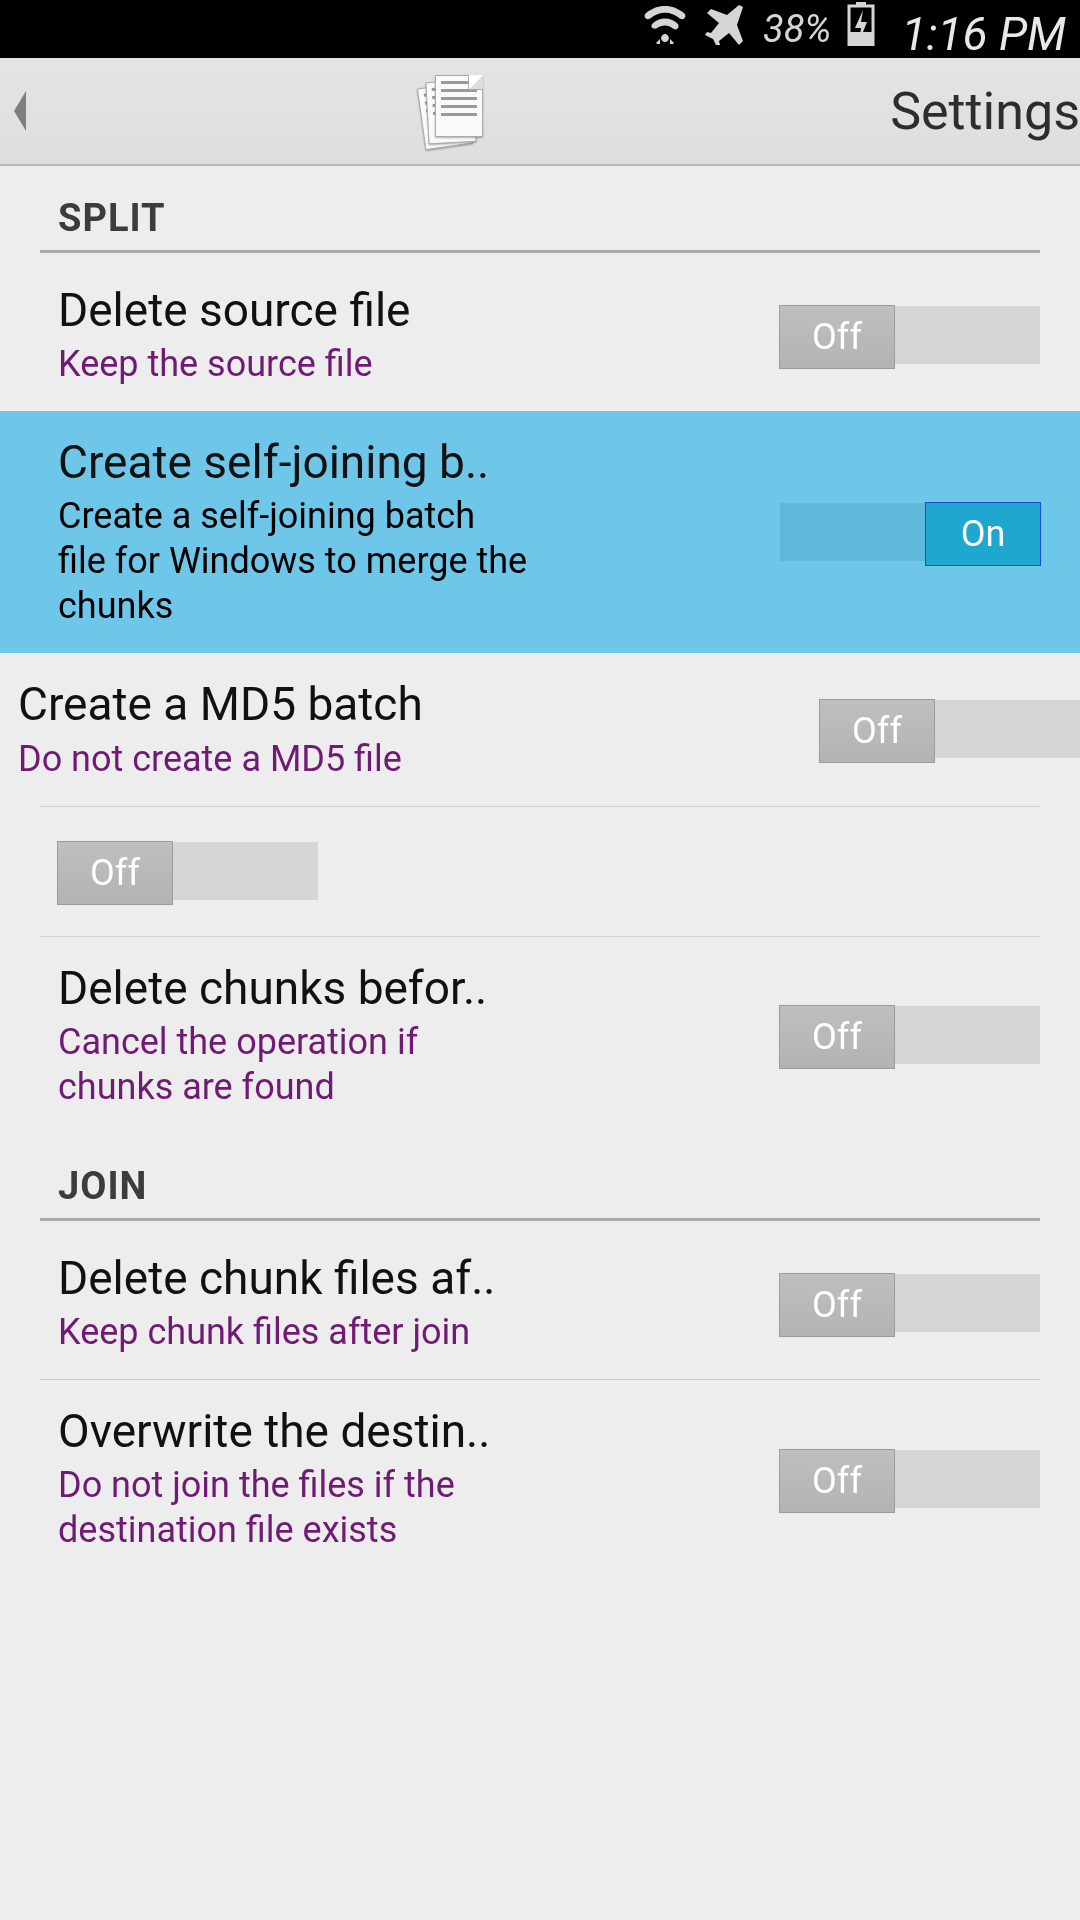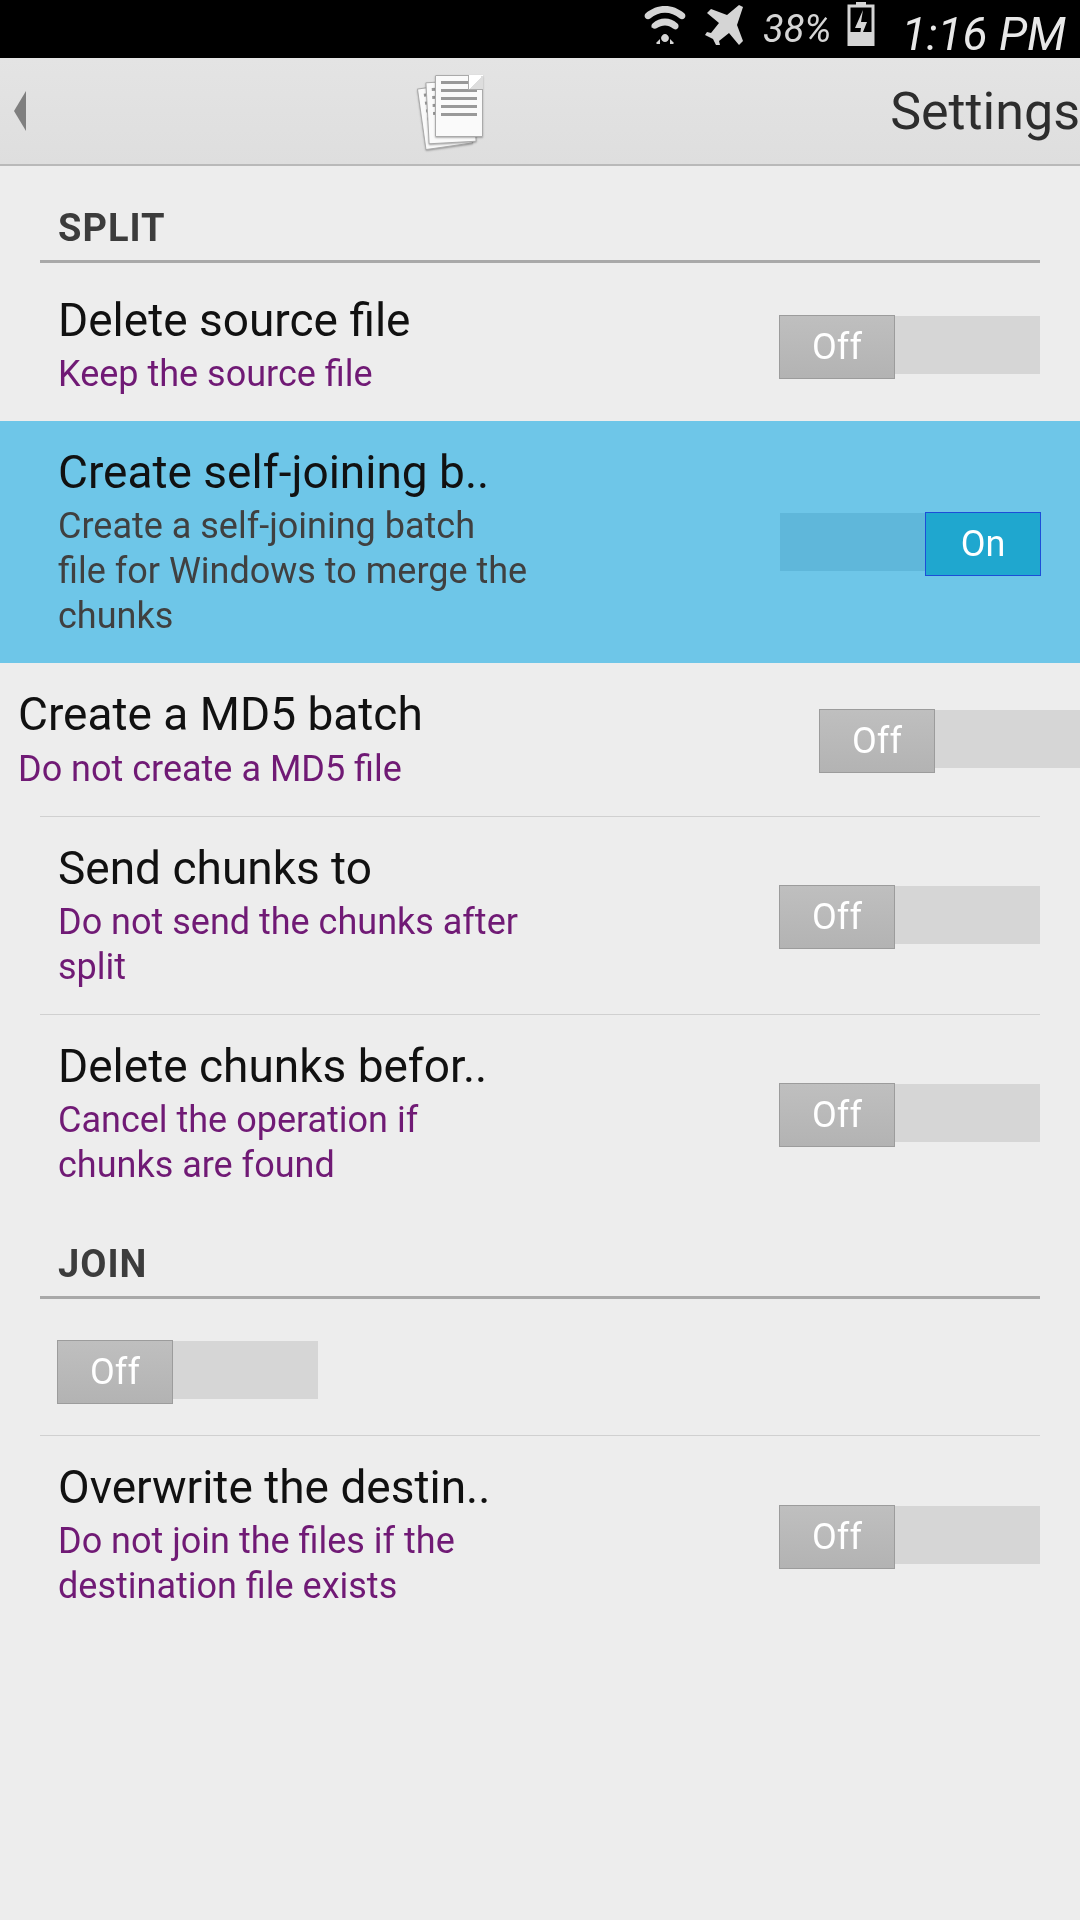--- a/index.html
+++ b/index.html
@@ -74,21 +74,21 @@
     align-items:center;
     justify-content:center;
   }
   .app-header .title {
     font-size: 52px;
     color: #2d2d2d;
     font-weight: 400;
   }
 
   .content {
-    padding: 10px 0;
+    padding: 0 0;
   }
 
   .section-header {
     font-size: 38px;
     font-weight: 700;
     color: #3c3c3c;
     padding: 30px 58px 10px 58px;
     letter-spacing: 1px;
   }
   .section-divider {
@@ -174,21 +174,21 @@
   }
 
   
   .setting-row.highlight {
     background: #6ec6e8;
     border-top: none !important;
     margin: 0;
     padding: 24px 40px 24px 58px;
   }
   .setting-row.highlight .setting-desc {
-    color: #404040;
+    color: #000000;
   }
   .setting-row.highlight .toggle {
     background: #5fb7da;
   }
   .setting-row.highlight + .setting-row {
     border-top: none;
   }
 
   
   .paper-icon {
@@ -312,43 +312,43 @@
     <div class="setting-text">
       <div class="setting-title">Create a MD5 batch</div>
       <div class="setting-desc">Do not create a MD5 file</div>
     </div>
     <div class="toggle off">
       <div class="knob">Off</div>
     </div>
   </div>
 
   <div class="setting-row">
-    <div class="setting-text">
-      <div class="setting-title">Send chunks to</div>
-      <div class="setting-desc">Do not send the chunks after split</div>
-    </div>
     <div class="toggle off">
       <div class="knob">Off</div>
     </div>
   </div>
 
   <div class="setting-row">
     <div class="setting-text">
       <div class="setting-title ellips">Delete chunks befor</div>
       <div class="setting-desc">Cancel the operation if chunks are found</div>
     </div>
     <div class="toggle off">
       <div class="knob">Off</div>
     </div>
   </div>
 
   <div class="section-header">JOIN</div>
   <div class="section-divider"></div>
 
   <div class="setting-row first">
+    <div class="setting-text">
+      <div class="setting-title ellips">Delete chunk files af</div>
+      <div class="setting-desc">Keep chunk files after join</div>
+    </div>
     <div class="toggle off">
       <div class="knob">Off</div>
     </div>
   </div>
 
   <div class="setting-row">
     <div class="setting-text">
       <div class="setting-title ellips">Overwrite the destin</div>
       <div class="setting-desc">Do not join the files if the destination file exists</div>
     </div>

